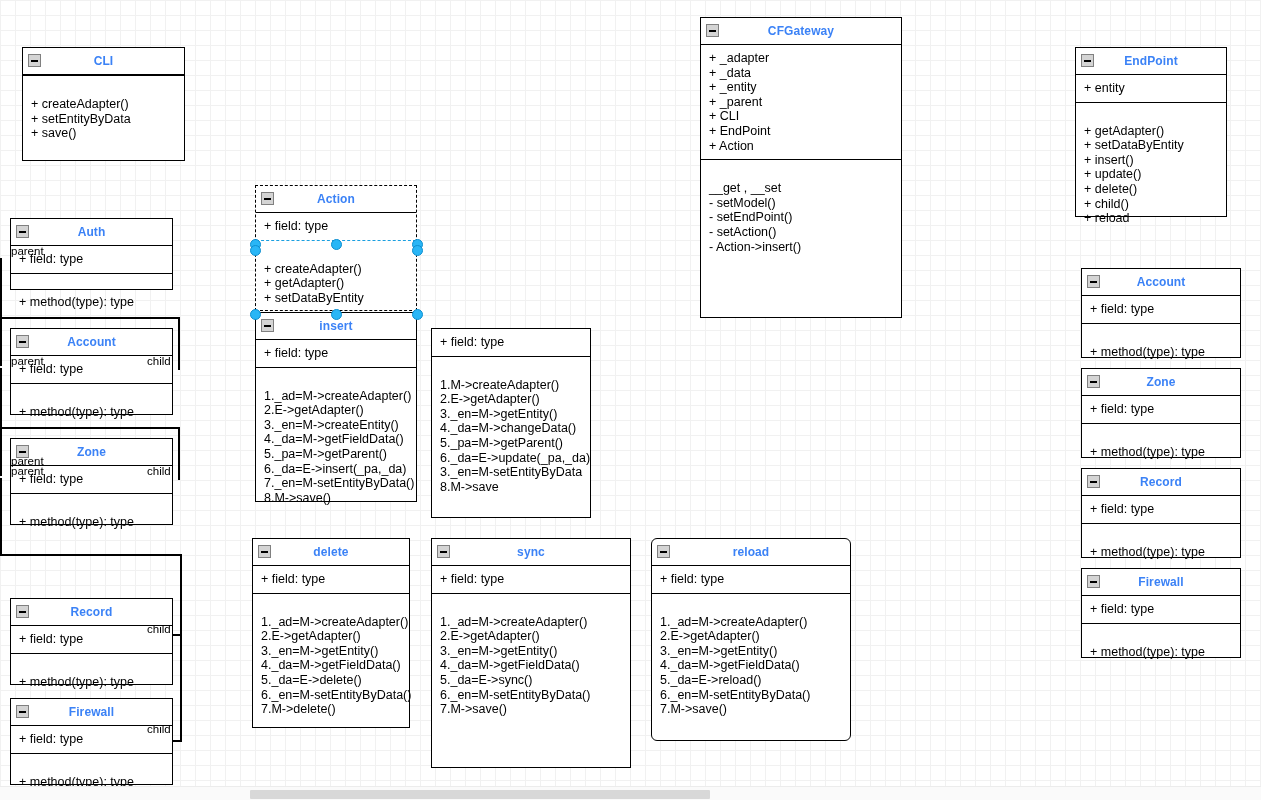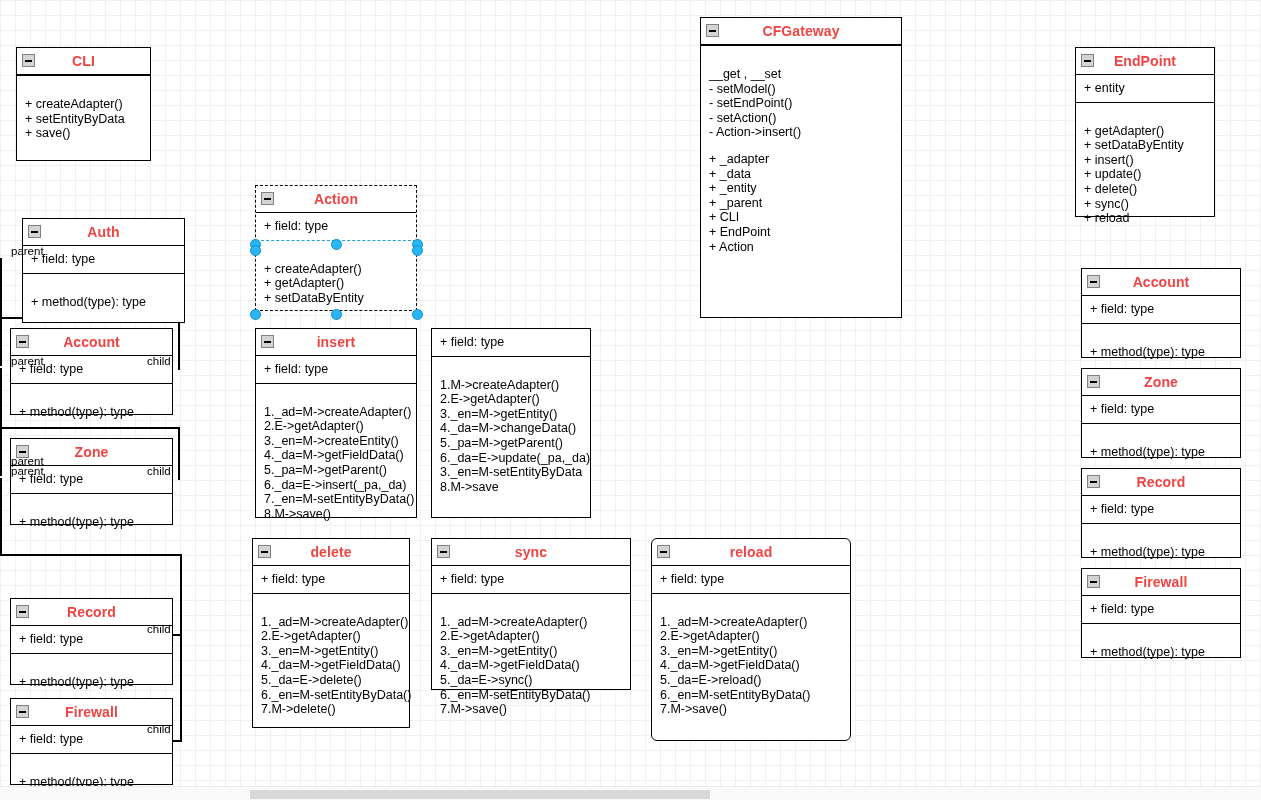--- a/index.html
+++ b/index.html
@@ -35,23 +35,23 @@
   }
   .uml .hdr {
     position: relative;
     height: 27px;
     border-bottom: 1.6px solid #000000;
     display: flex;
     align-items: center;
     justify-content: center;
   }
   .uml .title {
-    font-size: 14px;
+    font-size: 12px;
     font-weight: bold;
-    color: #ef4444;
+    color: #3b82f6;
     letter-spacing: 0.1px;
   }
   .collapse-icon {
     position: absolute;
     left: 5px; top: 6px;
     width: 13px; height: 13px;
     background: #d4d4d4;
     border: 1px solid #808080;
     display: flex; align-items: center; justify-content: center;
   }
@@ -141,94 +141,94 @@
       <div class="conn-label" style="left: 11px; top: 245px;">parent</div>
       <div class="conn-label" style="left: 11px; top: 355px;">parent</div>
       <div class="conn-label" style="left: 147px; top: 355px;">child</div>
       <div class="conn-label" style="left: 11px; top: 455px;">parent</div>
       <div class="conn-label" style="left: 11px; top: 465px;">parent</div>
       <div class="conn-label" style="left: 147px; top: 465px;">child</div>
       <div class="conn-label" style="left: 147px; top: 623px;">child</div>
       <div class="conn-label" style="left: 147px; top: 723px;">child</div>
     </div>
   <div id="class-layer">
-      <div class="uml" style="left: 16px; top: 47px; width: 135px; height: 114px;">
+      <div class="uml" style="left: 22px; top: 47px; width: 163px; height: 114px;">
         <div class="hdr">
           <div class="collapse-icon">
             <i></i>
           </div>
           <div class="title">CLI</div>
         </div>
         <div class="sect divider pad-top">
           <span class="row">+ createAdapter()</span>
           <span class="row">+ setEntityByData</span>
           <span class="row">+ save()</span>
         </div>
       </div>
       <div class="uml" style="left: 700px; top: 17px; width: 202px; height: 301px;">
         <div class="hdr">
           <div class="collapse-icon">
             <i></i>
           </div>
           <div class="title">CFGateway</div>
-        </div>
-        <div class="sect divider pad-top">
-          <span class="row">__get , __set</span>
-          <span class="row">- setModel()</span>
-          <span class="row">- setEndPoint()</span>
-          <span class="row">- setAction()</span>
-          <span class="row">- Action-&gt;insert()</span>
         </div>
         <div class="sect">
           <span class="row">+ _adapter</span>
           <span class="row">+ _data</span>
           <span class="row">+ _entity</span>
           <span class="row">+ _parent</span>
           <span class="row">+ CLI</span>
           <span class="row">+ EndPoint</span>
           <span class="row">+ Action</span>
         </div>
-      </div>
-      <div class="uml" style="left: 1075px; top: 47px; width: 140px; height: 170px;">
+        <div class="sect divider pad-top">
+          <span class="row">__get , __set</span>
+          <span class="row">- setModel()</span>
+          <span class="row">- setEndPoint()</span>
+          <span class="row">- setAction()</span>
+          <span class="row">- Action-&gt;insert()</span>
+        </div>
+      </div>
+      <div class="uml" style="left: 1075px; top: 47px; width: 152px; height: 170px;">
         <div class="hdr">
           <div class="collapse-icon">
             <i></i>
           </div>
           <div class="title">EndPoint</div>
         </div>
         <div class="sect">
           <span class="row">+  entity</span>
         </div>
         <div class="sect divider pad-top">
           <span class="row">+ getAdapter()</span>
           <span class="row">+ setDataByEntity</span>
           <span class="row">+ insert()</span>
           <span class="row">+ update()</span>
           <span class="row">+ delete()</span>
-          <span class="row">+ sync()</span>
+          <span class="row">+ child()</span>
           <span class="row">+ reload</span>
         </div>
       </div>
       <div class="uml selected" style="left: 255px; top: 185px; width: 162px; height: 126px;">
         <div class="hdr">
           <div class="collapse-icon">
             <i></i>
           </div>
           <div class="title">Action</div>
         </div>
         <div class="sect">
           <span class="row">+ field: type</span>
         </div>
         <div class="sect divider pad-top">
           <span class="row">+ createAdapter()</span>
           <span class="row">+ getAdapter()</span>
           <span class="row">+ setDataByEntity</span>
         </div>
       </div>
-      <div class="uml" style="left: 10px; top: 218px; width: 163px; height: 105px; margin-left: 12px;">
+      <div class="uml" style="left: 10px; top: 218px; width: 163px; height: 72px;">
         <div class="hdr">
           <div class="collapse-icon">
             <i></i>
           </div>
           <div class="title">Auth</div>
         </div>
         <div class="sect">
           <span class="row">+ field: type</span>
         </div>
         <div class="sect divider pad-top">
@@ -284,21 +284,21 @@
           </div>
           <div class="title">Firewall</div>
         </div>
         <div class="sect">
           <span class="row">+ field: type</span>
         </div>
         <div class="sect divider pad-top">
           <span class="row">+ method(type): type</span>
         </div>
       </div>
-      <div class="uml" style="left: 255px; top: 328px; width: 162px; height: 190px;">
+      <div class="uml" style="left: 255px; top: 312px; width: 162px; height: 190px;">
         <div class="hdr">
           <div class="collapse-icon">
             <i></i>
           </div>
           <div class="title">insert</div>
         </div>
         <div class="sect">
           <span class="row">+ field: type</span>
         </div>
         <div class="sect divider pad-top">
@@ -340,21 +340,21 @@
         <div class="sect divider pad-top">
           <span class="row">1._ad=M-&gt;createAdapter()</span>
           <span class="row">2.E-&gt;getAdapter()</span>
           <span class="row">3._en=M-&gt;getEntity()</span>
           <span class="row">4._da=M-&gt;getFieldData()</span>
           <span class="row">5._da=E-&gt;delete()</span>
           <span class="row">6._en=M-setEntityByData()</span>
           <span class="row">7.M-&gt;delete()</span>
         </div>
       </div>
-      <div class="uml" style="left: 431px; top: 538px; width: 200px; height: 152px;">
+      <div class="uml" style="left: 431px; top: 538px; width: 200px; height: 230px;">
         <div class="hdr">
           <div class="collapse-icon">
             <i></i>
           </div>
           <div class="title">sync</div>
         </div>
         <div class="sect">
           <span class="row">+ field: type</span>
         </div>
         <div class="sect divider pad-top">

